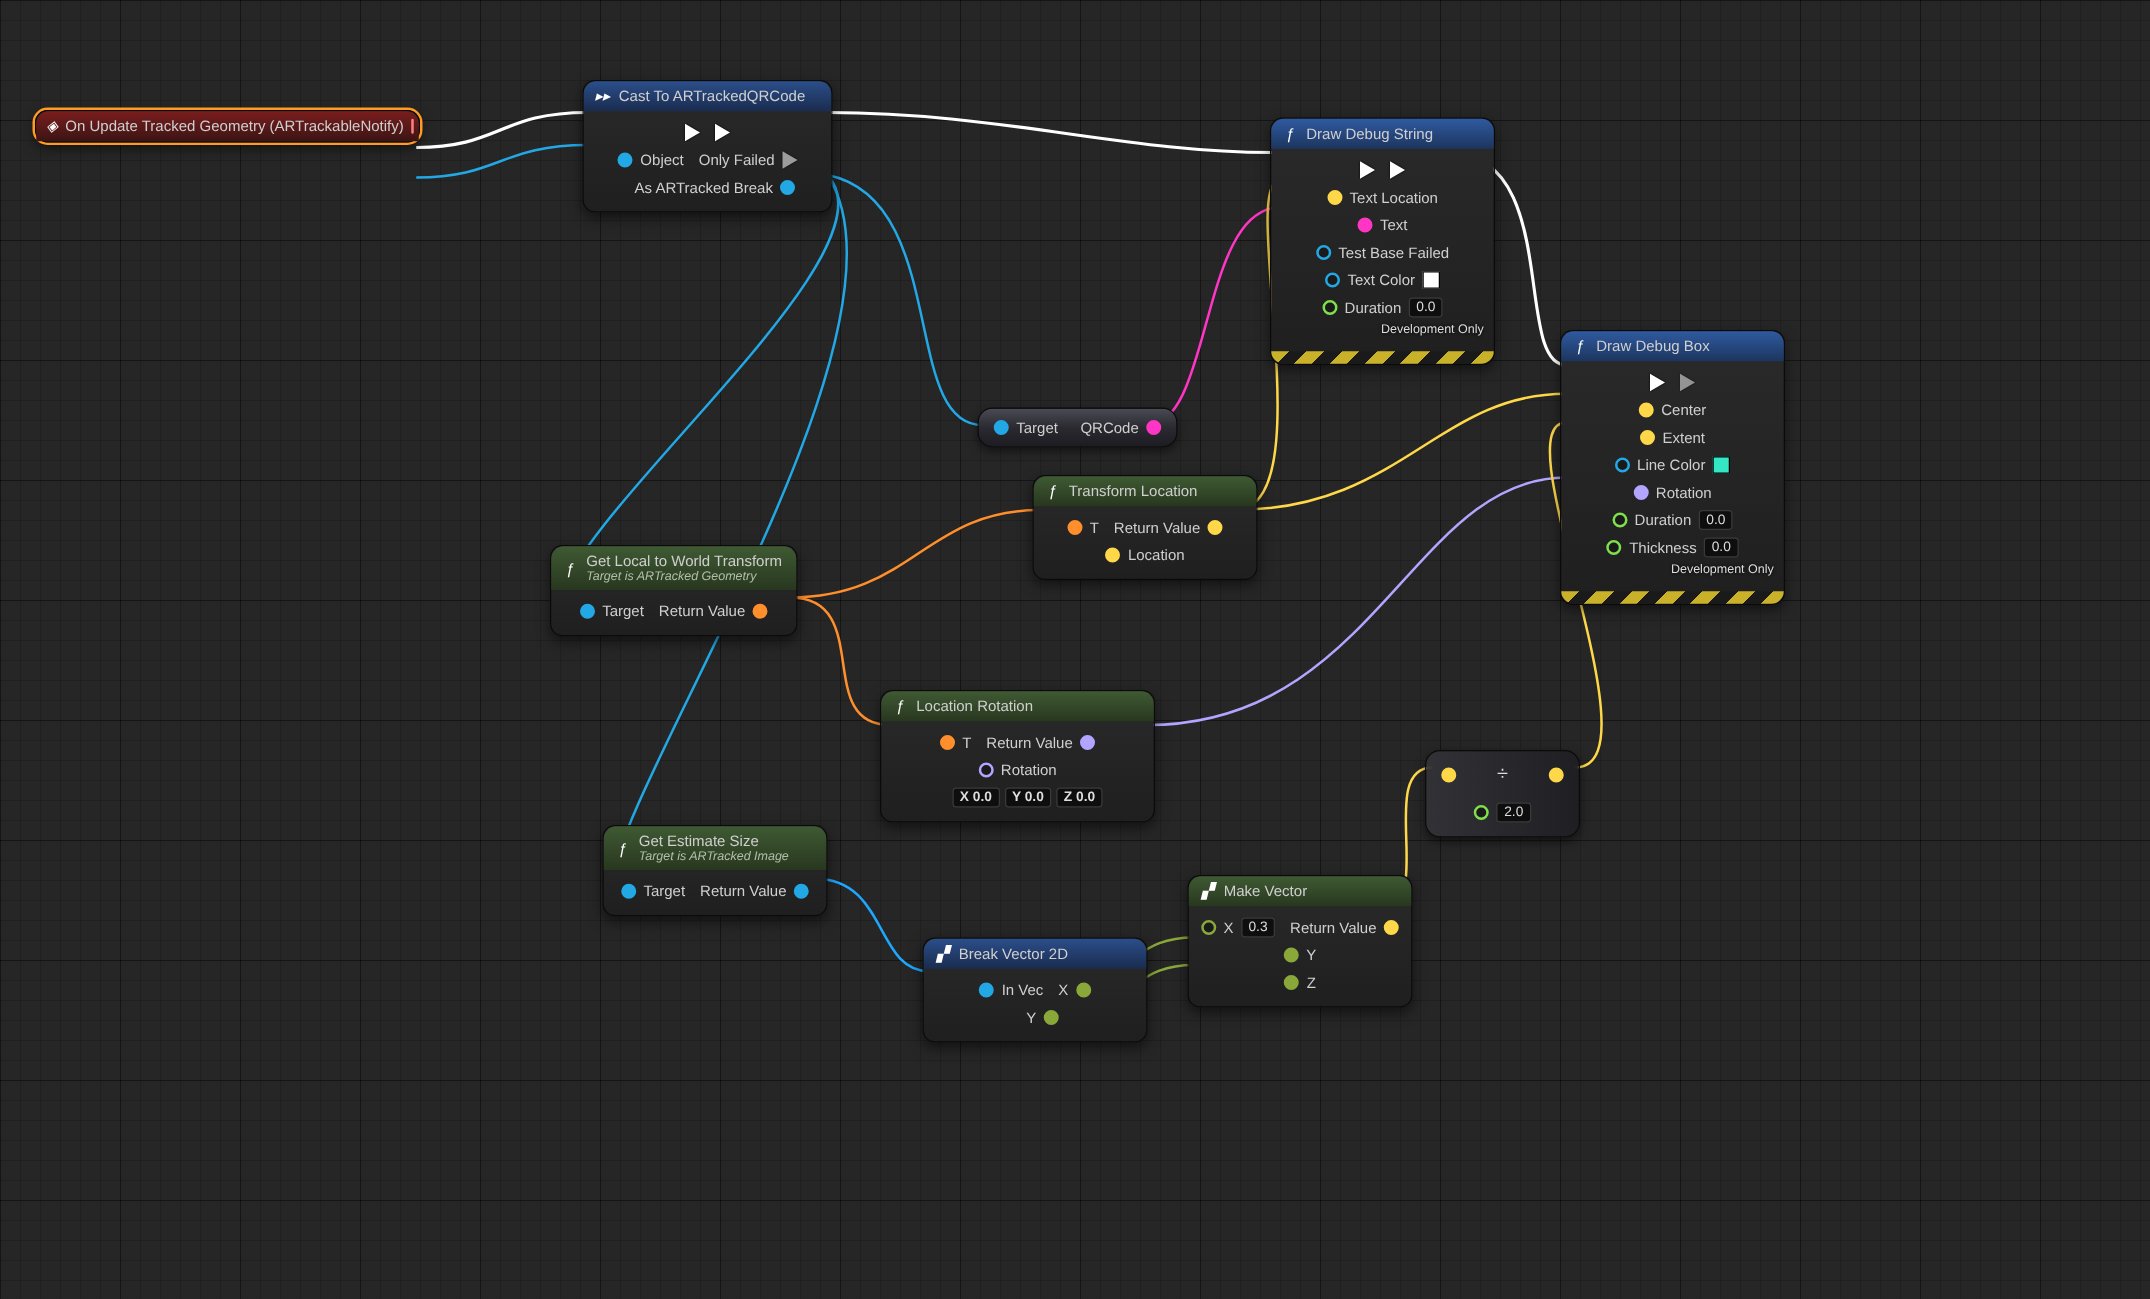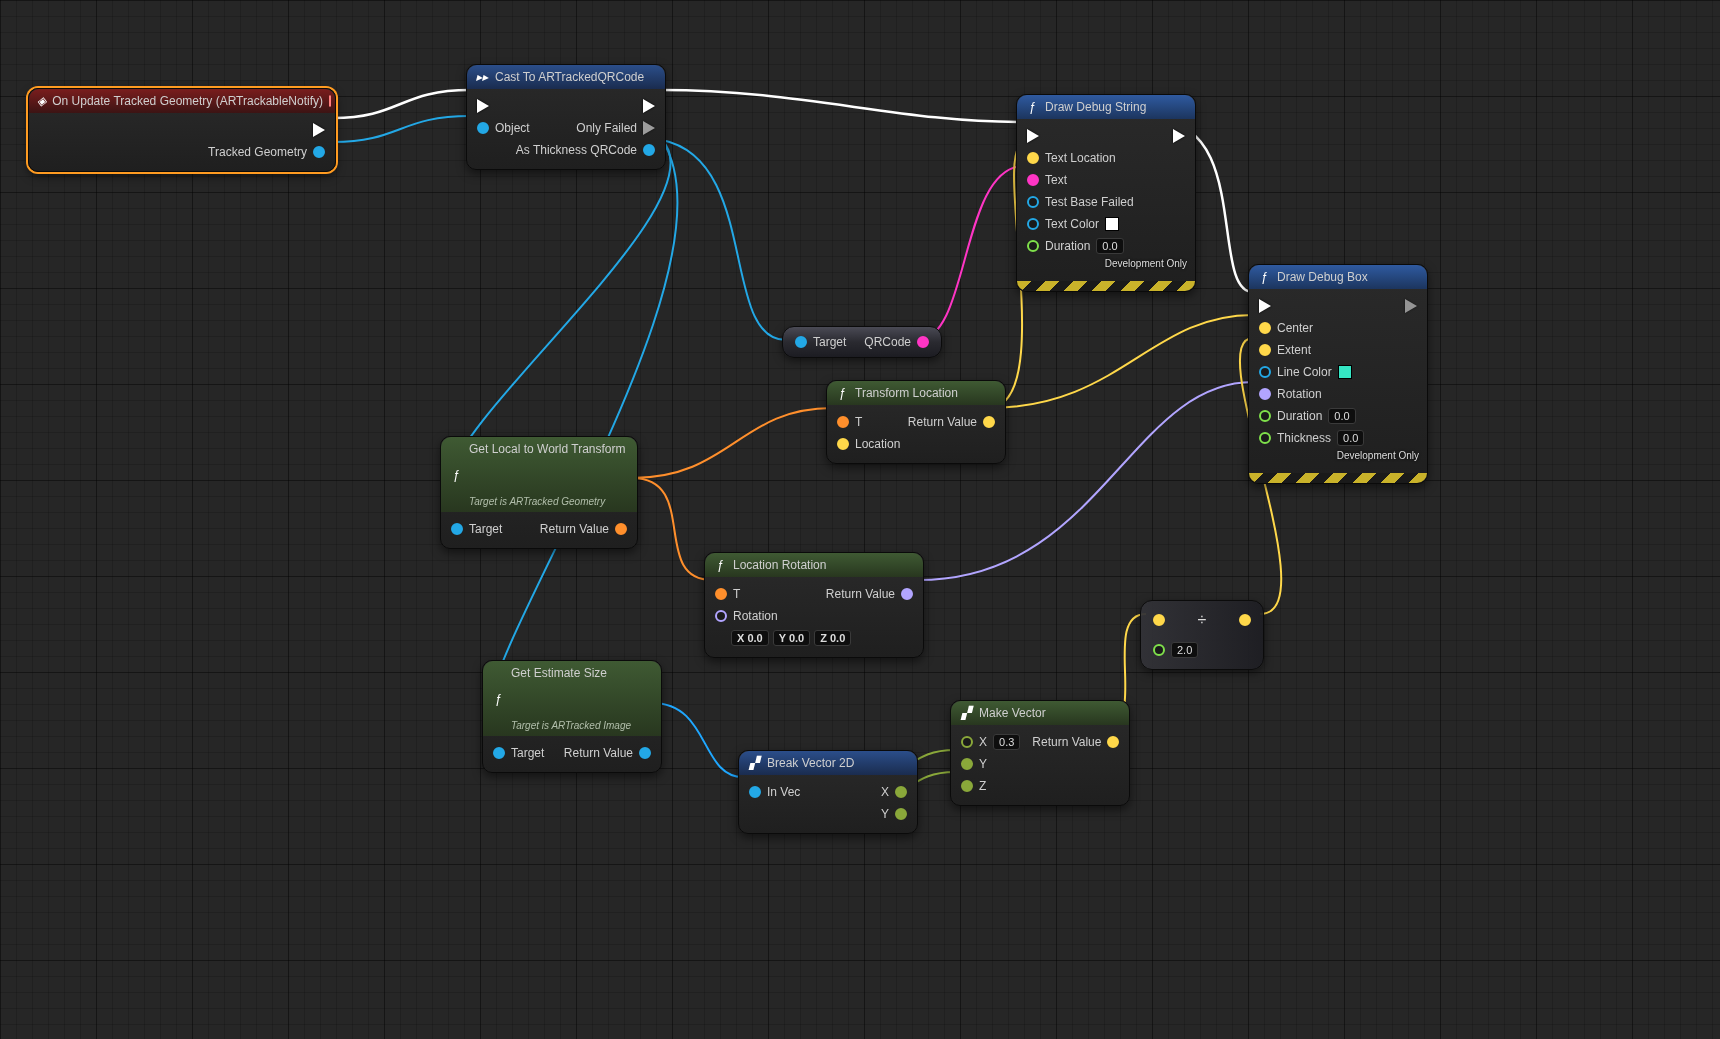--- a/index.html
+++ b/index.html
@@ -37,25 +37,25 @@
     font-weight: 500;
     display:flex;
     align-items:center;
     gap:6px;
     white-space:nowrap;
   }
   .hdr.red    { background: linear-gradient(#7a1d1d,#3c1414); }
   .hdr.blue   { background: linear-gradient(#2b4e8a,#1a2c4f); }
   .hdr.bluefn { background: linear-gradient(#2f5aa0,#1c355e); }
   .hdr.green  { background: linear-gradient(#3f5a33,#28371f); }
-  .hdr .sub   { display:block; font-weight:normal; font-size:10px; color:#c8d4c2; opacity:.85; font-style:italic;margin-top:40px; }
+  .hdr .sub   { display:block; font-weight:normal; font-size:10px; color:#c8d4c2; opacity:.85; font-style:italic; }
   .hdr .ico   { width:14px; display:inline-block; text-align:center; font-style:italic; }
 
   .body { padding:6px 10px 8px 10px; position:relative; }
-  .row { display:flex; justify-content:space-between; align-items:center; height:22px; gap:12px;}
+  .row { display:flex; justify-content:center; align-items:center; height:22px; gap:12px;}
   .left,.right{ display:flex; align-items:center; gap:6px; }
   .right{ justify-content:flex-end; text-align:right;}
   .lbl { color:#cfcfcf; white-space:nowrap; }
 
   .pin { width:12px; height:12px; border-radius:50%; border:2px solid; background:#111; flex:0 0 12px;}
   .pin.solid { background: currentColor; }
   .pin.hollow{ background:#1a1a1a; }
 
   .exec { width:0; height:0; border-top:7px solid transparent; border-bottom:7px solid transparent; border-left:12px solid #fff; filter:drop-shadow(0 0 1px #000);}
   .exec.out{}
@@ -138,35 +138,20 @@
   <path d="M 1260 636 C 1320 636, 1200 920, 900 920 C 700 920, 810 430, 832 430" stroke="#ffd84a" stroke-width="2" fill="none" opacity="0"></path>
   <path d="M 1260 614 C 1310 570, 1060 470, 960 450 C 900 440, 850 430, 832 430" stroke="#ffd84a" stroke-width="0" fill="none"></path>
 </svg>
 
 <div class="node selected" style="left:28px; top:88px; width:308px;">
   <div class="hdr red">
     <span class="ico">◈</span>
     <span class="lbl">On Update Tracked Geometry (ARTrackableNotify)</span>
     <span style="margin-left:auto" class="redbreak"></span>
   </div>
-  <div class="body">
-    <div class="row">
-      <span class="left"></span>
-      <span class="right">
-          <span class="exec out"></span>
-        </span>
-    </div>
-    <div class="row">
-      <span class="left"></span>
-      <span class="right">
-        <span class="lbl">Tracked Geometry</span>
-        <span class="pin solid c-blue"></span>
-      </span>
-    </div>
-  </div>
 </div>
 
 <div class="node" style="left:466px; top:64px; width:200px;">
   <div class="hdr blue">
     <span class="ico">▸▸</span>
     <span class="lbl">Cast To ARTrackedQRCode</span>
   </div>
   <div class="body">
     <div class="row">
       <span class="left">
@@ -182,21 +167,21 @@
           <span class="lbl">Object</span>
         </span>
       <span class="right">
           <span class="lbl">Only Failed</span>
           <span class="exec out" style="opacity:.55"></span>
         </span>
     </div>
     <div class="row">
       <span class="left"></span>
       <span class="right">
-          <span class="lbl">As Thickness QRCode</span>
+          <span class="lbl">As ARTracked Break</span>
           <span class="pin solid c-blue"></span>
         </span>
     </div>
   </div>
 </div>
 
 <div class="node" style="left:1016px; top:94px; width:148px;">
   <div class="hdr bluefn">
     <span class="ico">ƒ</span>
     <span class="lbl">Draw Debug String</span>

